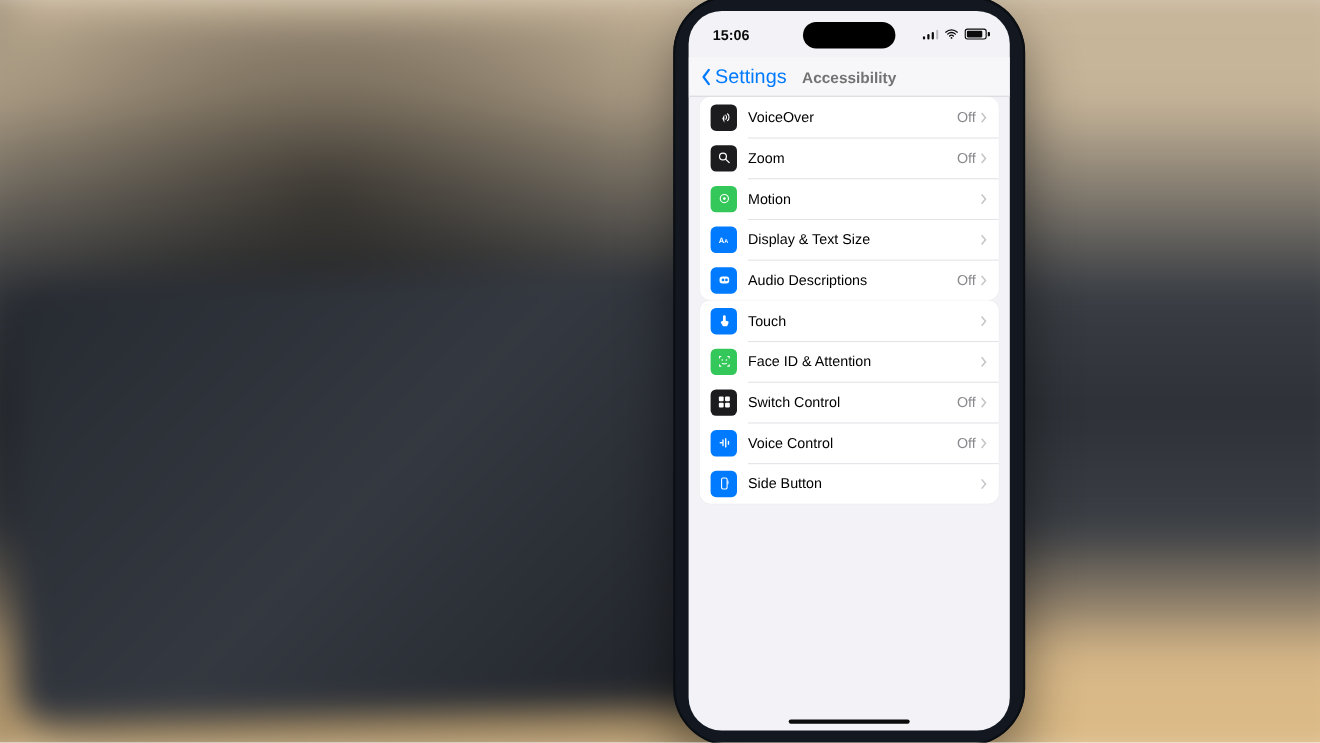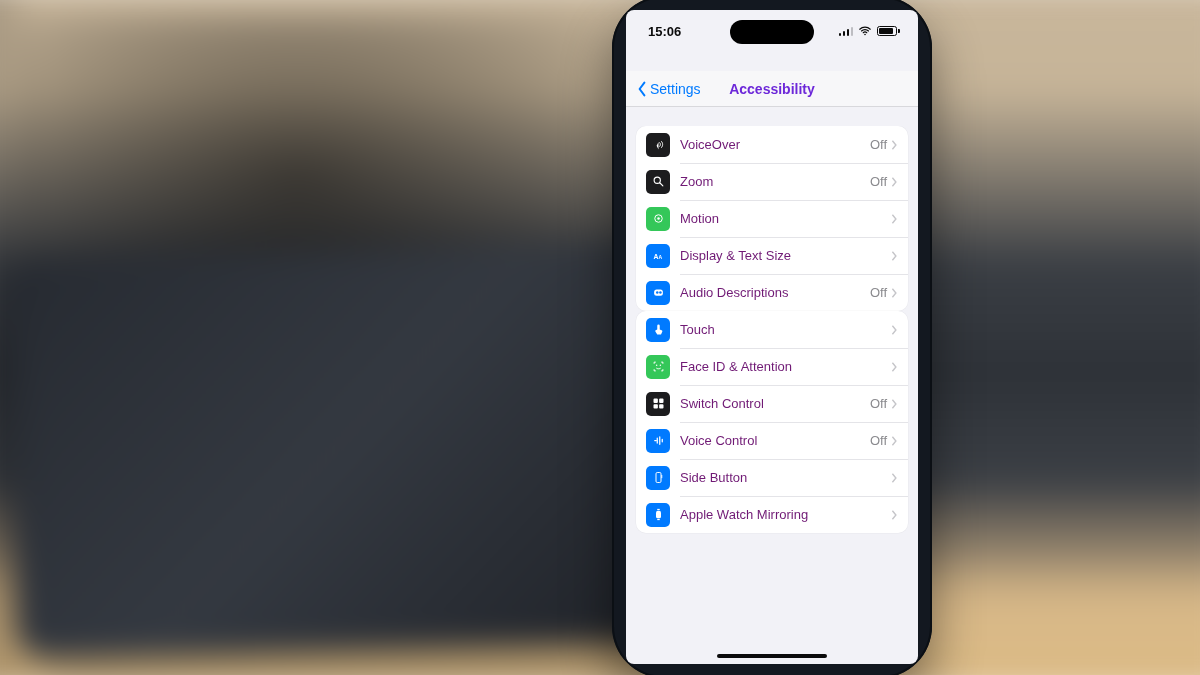--- a/index.html
+++ b/index.html
@@ -47,23 +47,23 @@
   }
   .case {
     position:absolute; inset:0;
     background: #131820;
     border-radius: 52px;
     box-shadow: 0 24px 50px rgba(0,0,0,0.45), inset 0 0 0 2px #0b0f14;
   }
   .screen {
     position:absolute; left:14px; top:14px; right:14px; bottom:14px;
     background: #f2f2f7;
-    border-radius: 8px;
+    border-radius: 30px;
     overflow: hidden;
-    display:flex; flex-direction:column;gap:19px;
+    display:flex; flex-direction:column;
   }
   .island {
     position:absolute; left:50%; top:10px; transform:translateX(-50%);
     width:84px; height:24px; background:#000; border-radius:14px; z-index:5;
   }
 
   
   .statusbar {
     height:42px; display:flex; align-items:center; justify-content:space-between;
     padding: 0 18px 0 22px; font-size:13px; font-weight:600; color:#0b0b0b;
@@ -79,24 +79,24 @@
   .batt .body::after { content:""; position:absolute; left:1px; top:1px; bottom:1px; width:14px; background:#0b0b0b; border-radius:1px;}
   .batt .tip { width:2px; height:4px; background:#0b0b0b; border-radius:0 1px 1px 0; margin-left:1px;}
 
   
   .navbar {
     position:relative; height:36px; display:flex; align-items:center; justify-content:center;
     border-bottom: 0.5px solid #d8d8dc; background:#f7f7f9;
   }
   .navbar .back {
     position:absolute; left:6px; top:0; bottom:0; display:flex; align-items:center;
-    color:#007aff; font-size:14px; gap:2px; padding:0 4px; cursor:pointer;
+    color:#007aff; font-size:18px; gap:2px; padding:0 4px; cursor:pointer;
   }
   .navbar .back svg { width:12px; height:16px; }
-  .navbar .title { font-size:14px; font-weight:600; color:#6d28d9; }
+  .navbar .title { font-size:14px; font-weight:600; color:#737373; }
 
   
   .content { flex:1; overflow:hidden; position:relative; }
   .section-header {
     font-size:10px; letter-spacing:0.3px; color:#8a8a8e; text-transform:uppercase;
     padding: 14px 16px 5px 16px;
   }
   .group {
     margin: 0 10px; background:#ffffff; border-radius:10px; overflow:hidden;
     box-shadow: 0 0 0 0.5px rgba(0,0,0,0.04);
@@ -106,21 +106,21 @@
     cursor:pointer; position:relative;
   }
   .row + .row::before {
     content:""; position:absolute; left:44px; right:0; top:0; height:0.5px; background:#e4e4e8;
   }
   .ic {
     width:24px; height:24px; border-radius:5px; flex:0 0 24px; margin-right:10px;
     display:flex; align-items:center; justify-content:center;
   }
   .ic svg { width:15px; height:15px; }
-  .row .label { flex:1; font-size:13px; color:#701a75; white-space:nowrap; overflow:hidden; text-overflow:ellipsis; }
+  .row .label { flex:1; font-size:13px; color:#000000; white-space:nowrap; overflow:hidden; text-overflow:ellipsis; }
   .row .val { font-size:13px; color:#8a8a8e; margin-right:4px; }
   .row .chev { width:7px; height:12px; flex:0 0 7px; }
   .row .chev path { stroke:#c5c5c9; stroke-width:2; fill:none; }
 
   
   .homebar {
     position:absolute; bottom:6px; left:50%; transform:translateX(-50%);
     width:110px; height:4px; background:#0b0b0b; border-radius:3px;
   }
 
@@ -318,34 +318,20 @@
                 <rect x="16.5" y="8" width="1.5" height="5" fill="#fff"></rect>
               </svg>
             </span>
           <span class="label">Side Button</span>
           <span class="val"></span>
           <svg class="chev" viewBox="0 0 10 16">
               <path d="M2 2l5 6-5 6"></path>
             </svg>
         </div>
 
-        <div class="row">
-          <span class="ic blue">
-              <svg viewBox="0 0 24 24">
-                <rect x="8" y="6" width="8" height="12" rx="3" fill="#fff"></rect>
-                <rect x="10" y="3" width="4" height="2" fill="#fff"></rect>
-                <rect x="10" y="19" width="4" height="2" fill="#fff"></rect>
-              </svg>
-            </span>
-          <span class="label">Apple Watch Mirroring</span>
-          <span class="val"></span>
-          <svg class="chev" viewBox="0 0 10 16">
-              <path d="M2 2l5 6-5 6"></path>
-            </svg>
-        </div>
 
 
 
       </div>
 
     </div>
 
     <div class="homebar"></div>
   </div>
 </div>

